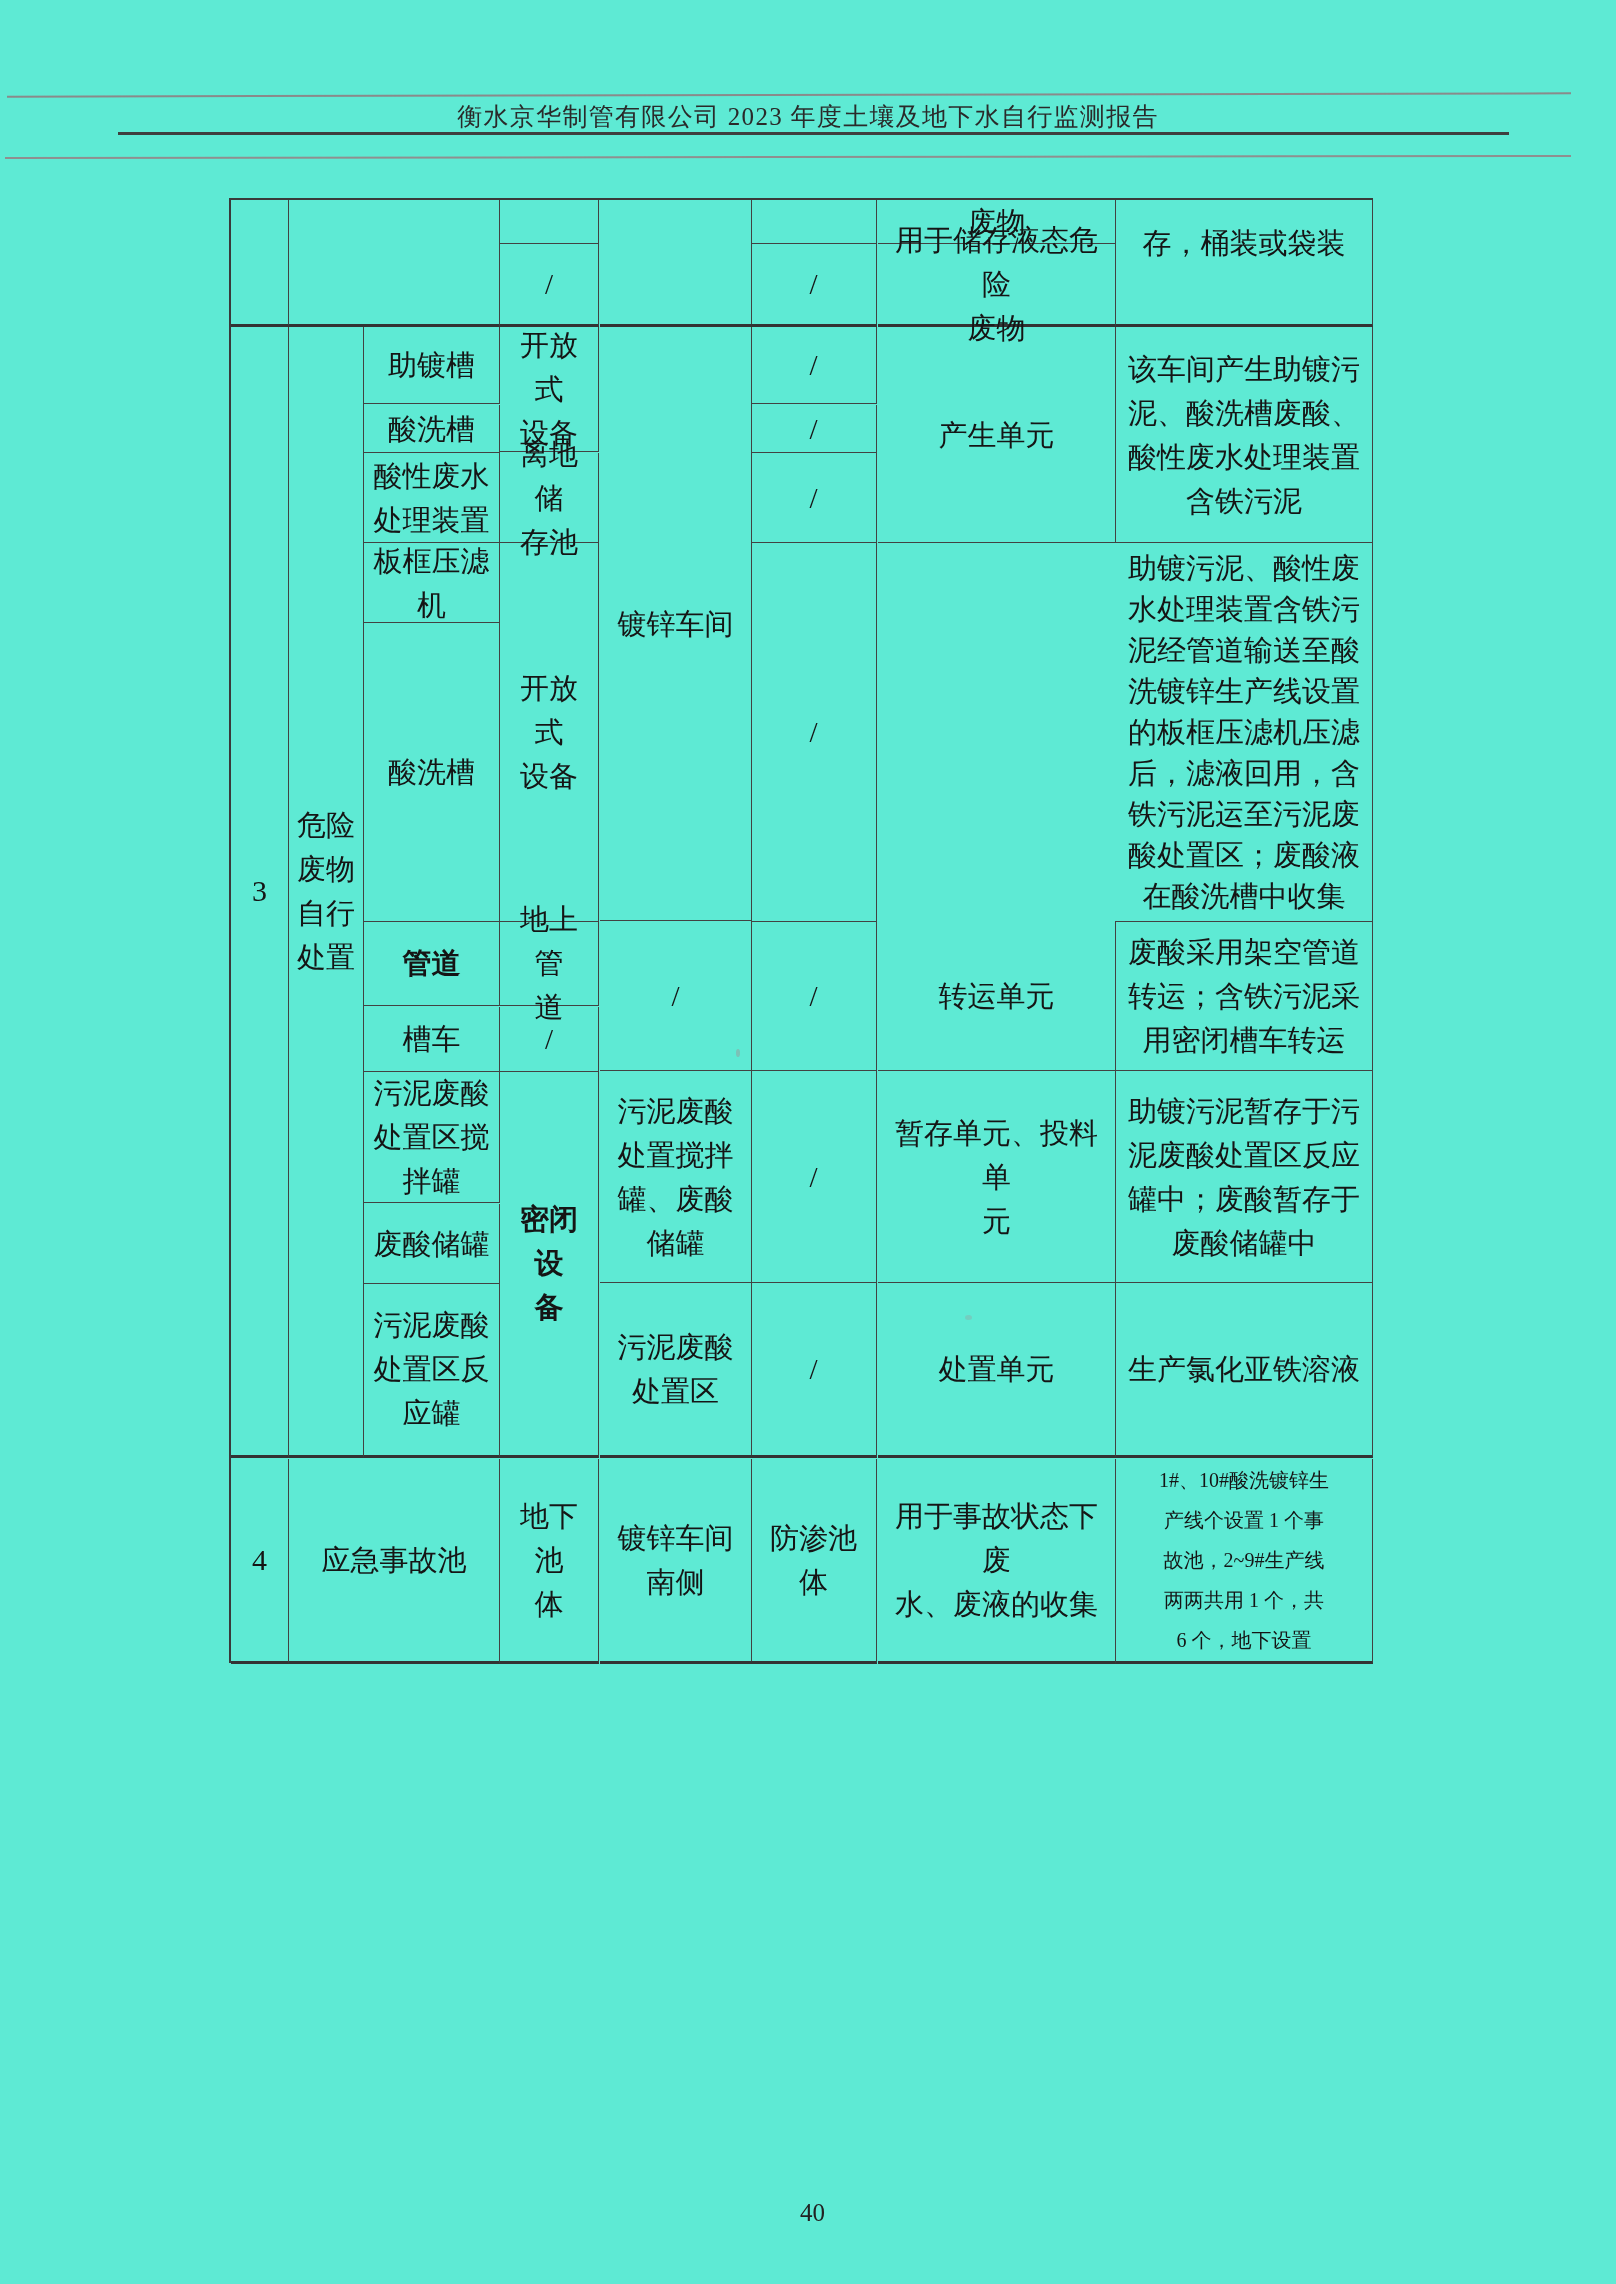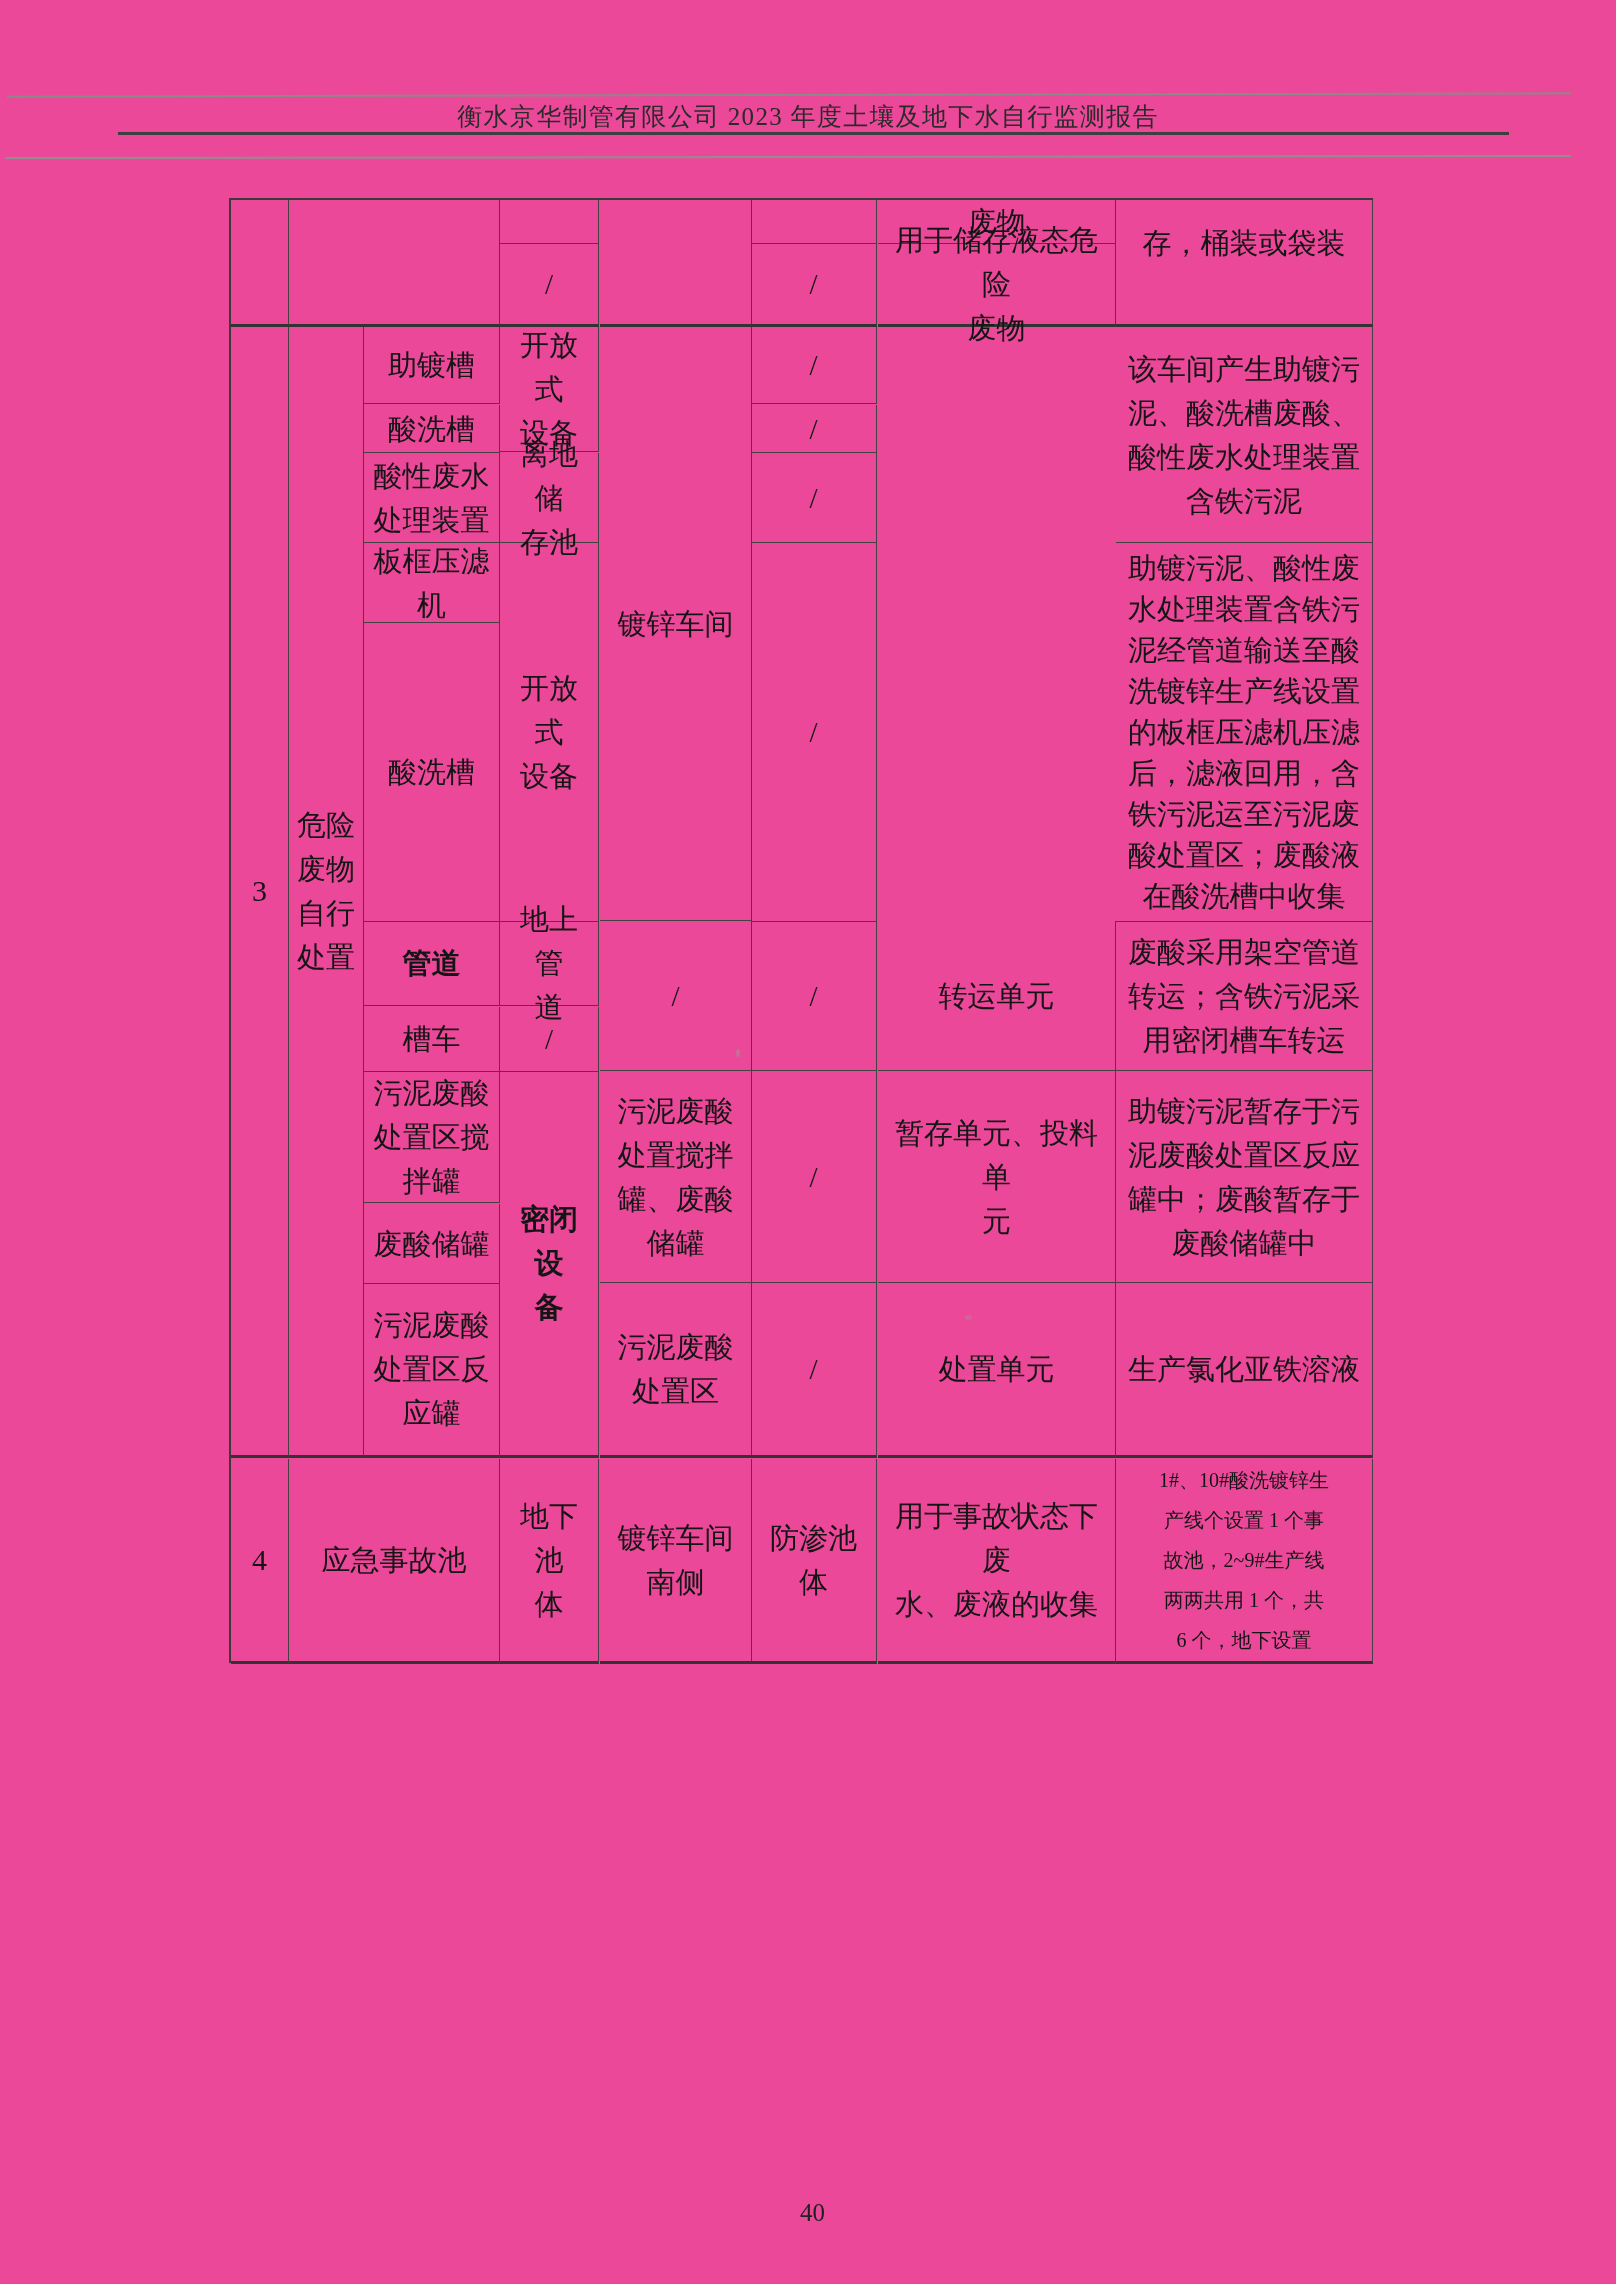--- a/index.html
+++ b/index.html
@@ -1,17 +1,17 @@
 <!DOCTYPE html>
 <html style="font-size:13.5px"><head>
 <meta charset="utf-8">
 <style>
   html,body{margin:0;padding:0;background:#e8e8e8;}
   #page{
-    position:relative;width:1616px;height:2284px;background:#ec4899;
+    position:relative;width:1616px;height:2284px;background:#5eead4;
     font-family:"Liberation Serif","DejaVu Serif",serif;color:#1b1b1b;overflow:hidden;
   }
   .rule{position:absolute;background:#6b6b6b;}
   #rule-top{left:6.7px;top:94px;width:1564px;height:1.7px;background:#8a8a8a;transform:rotate(-0.12deg);}
   #rule-main{left:118px;top:132px;width:1391px;height:2.5px;background:#3f3f3f;}
   #rule-sub{left:5px;top:156px;width:1566px;height:1.7px;background:#8f8f8f;transform:rotate(-0.08deg);}
   #hdr{
     position:absolute;left:0;top:100px;width:100%;text-align:center;
     font-size:25px;letter-spacing:1.3px;color:#2a2a2a;
   }
@@ -98,20 +98,21 @@
 储罐</div>
       <div class="cell thick" style="left: 369px; top: 1083px; width: 152px; height: 175px;">污泥废酸
 处置区</div>
       <div class="cell" style="left: 520px; top: 127px; width: 126px; height: 77px;">/</div>
       <div class="cell" style="left: 520px; top: 205px; width: 126px; height: 48px;">/</div>
       <div class="cell" style="left: 520px; top: 253px; width: 126px; height: 90px;">/</div>
       <div class="cell" style="left: 520px; top: 343px; width: 126px; height: 379px;">/</div>
       <div class="cell" style="left: 520px; top: 721px; width: 126px; height: 150px;">/</div>
       <div class="cell" style="left: 520px; top: 871px; width: 126px; height: 212px;">/</div>
       <div class="cell thick" style="left: 520px; top: 1083px; width: 126px; height: 175px;">/</div>
+      <div class="cell" style="left: 647px; top: 127px; width: 238px; height: 216px;">产生单元</div>
       <div class="cell" style="left: 647px; top: 721px; width: 238px; height: 150px;">转运单元</div>
       <div class="cell thick" style="left: 647px; top: 1083px; width: 238px; height: 175px;">处置单元</div>
       <div class="cell" style="left: 647px; top: 871px; width: 238px; height: 212px;">暂存单元、投料单
 元</div>
       <div class="cell lh49" style="left: 885px; top: 343px; width: 257px; height: 379px;">助镀污泥、酸性废
 水处理装置含铁污
 泥经管道输送至酸
 洗镀锌生产线设置
 的板框压滤机压滤
 后，滤液回用，含

